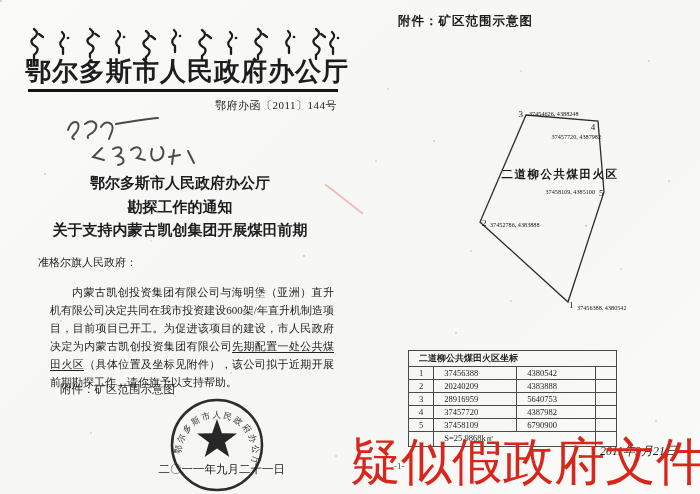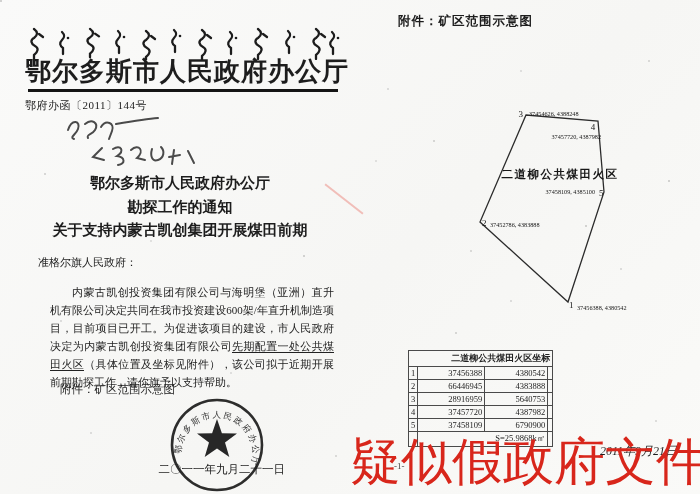--- a/index.html
+++ b/index.html
@@ -13,38 +13,38 @@
     668px 180px rgba(0,0,0,.2),620px 268px rgba(0,0,0,.15),455px 332px rgba(0,0,0,.18),
     230px 372px rgba(0,0,0,.13),60px 320px rgba(0,0,0,.15),90px 432px rgba(0,0,0,.14),
     335px 455px rgba(0,0,0,.16),520px 70px rgba(0,0,0,.13),585px 225px rgba(0,0,0,.2),
     470px 250px rgba(0,0,0,.16),510px 300px rgba(0,0,0,.14),655px 420px rgba(0,0,0,.15),
     375px 160px rgba(0,0,0,.12),280px 60px rgba(0,0,0,.12),150px 240px rgba(0,0,0,.12),
     40px 70px rgba(0,0,0,.12);}
   
   .org-title{left:25px;top:54px;width:315px;text-align:center;font-size:26px;font-weight:700;
              letter-spacing:1px;white-space:nowrap;}
   .rule{left:28px;top:89px;width:310px;height:3px;background:#151515;}
-  .doc-number{left:25px;top:98px;width:312px;text-align:left;font-size:11px;letter-spacing:.5px;}
+  .doc-number{left:25px;top:98px;width:312px;text-align:right;font-size:11px;letter-spacing:.5px;}
   .title-block{left:18px;top:172px;width:324px;text-align:center;font-weight:700;font-size:15px;
                line-height:23.5px;}
   .body-text{left:38px;top:253px;width:308px;font-size:11px;line-height:18px;text-align:justify;}
   .body-text .para{text-indent:2em;margin:12px;}
   .u-seg{border-bottom:1.2px solid #222;}
   .attach-note{left:60px;top:382px;font-size:11.5px;}
   .date-left{left:150px;top:462px;width:135px;text-align:right;font-size:11.5px;z-index:1;}
   .seal-wrap{left:160px;top:398px;z-index:2;opacity:.92;}
   .crease{left:320px;top:198px;width:48px;height:2px;background:rgba(233,120,110,.45);
           transform:rotate(38deg);z-index:0;}
   
   .attach-title{left:398px;top:13px;font-size:12.5px;font-weight:700;
                 font-family:"Liberation Sans","DejaVu Sans",sans-serif;letter-spacing:1px;}
   .diagram{left:455px;top:85px;}
   .coord-table{left:408px;top:350px;border-collapse:collapse;font-size:8.5px;background:transparent;
                font-family:"Liberation Serif",serif;}
-  .coord-table td{border:1px solid #4a4a4a;text-align:right;padding:1px 2px;height:10px;color:#222;}
+  .coord-table td{border:1px solid #4a4a4a;text-align:left;padding:1px 10px;height:10px;color:#222;}
   .coord-table .t-title{font-size:9px;font-weight:700;height:11px;}
   .date-stamp{left:600px;top:443px;font-size:12px;z-index:3;white-space:nowrap;font-style:italic;}
   .page-num{left:394px;top:461px;font-size:9px;color:#444;z-index:1;}
   .warning{left:350px;top:436px;width:352px;font-size:51px;line-height:1.05;white-space:nowrap;
            letter-spacing:0px;z-index:5;font-weight:400;}
   svg text{font-family:"Liberation Serif","DejaVu Serif",serif;fill:#171717;}
 </style>
 </head>
 <body>
 
@@ -140,21 +140,21 @@
           <td colspan="4" class="t-title">二道柳公共煤田火区坐标</td>
         </tr>
     <tr>
       <td>1</td>
       <td style="width:62px">37456388</td>
       <td style="width:58px">4380542</td>
       <td></td>
     </tr>
     <tr>
       <td>2</td>
-      <td>66446945</td>
+      <td>20240209</td>
       <td>4383888</td>
       <td></td>
     </tr>
     <tr>
       <td>3</td>
       <td>28916959</td>
       <td>5640753</td>
       <td></td>
     </tr>
     <tr>

